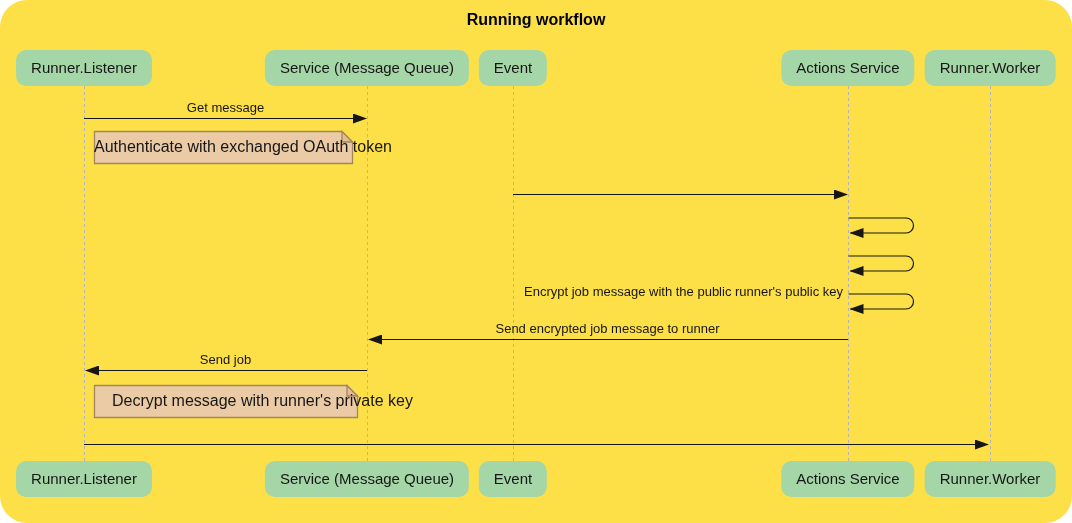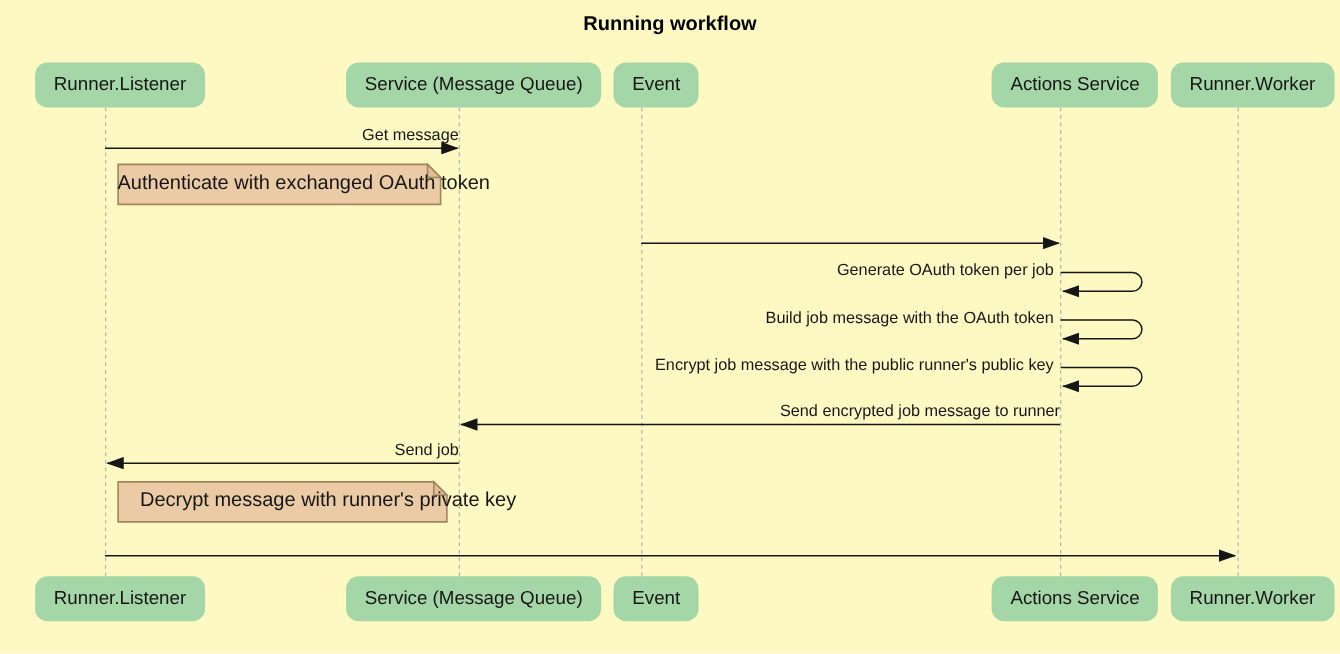--- a/index.html
+++ b/index.html
@@ -1,36 +1,36 @@
 <!DOCTYPE html>
 <html><head>
 <meta charset="utf-8">
 <style>
   html,body{margin:0;padding:0;background:#ffffff;}
   .stage{
-    position:relative;width:1072px;height:523px;background:#fef9c3;
-    font-family:"Liberation Sans",sans-serif;overflow:hidden;
+    position:relative;width:1072px;height:523px;background:#fde047;
+    font-family:"Liberation Sans",sans-serif;overflow:hidden;border-radius:27px;
   }
   .title{
     position:absolute;top:11px;left:0;width:1072px;text-align:center;
     font-size:16px;font-weight:bold;color:#000;
   }
   svg.overlay{position:absolute;left:0;top:0;}
   .actor{
     position:absolute;height:36px;line-height:36px;padding:0 15px;
     background:#a5d6a7;border-radius:10px;font-size:15px;color:#161616;
-    transform:translateX(-50%);white-space:nowrap;text-align:center;margin-left:12px;
+    transform:translateX(-50%);white-space:nowrap;text-align:center;
   }
   .actor.top{top:50px}
   .actor.bot{top:461px}
   .msg{
     position:absolute;font-size:13px;line-height:15px;color:#161616;
     white-space:nowrap;
   }
-  .msg.center{text-align:right}
+  .msg.center{text-align:center}
   .msg.right{text-align:right}
   .note-label{
     position:absolute;height:32px;line-height:32px;font-size:16px;color:#161616;
     text-align:center;white-space:nowrap;
   }
 </style>
 </head>
 <body>
 
 <div class="stage">
@@ -77,22 +77,20 @@
   <div class="actor top" style="left:848px">Actions Service</div>
   <div class="actor top" style="left:990px">Runner.Worker</div>
 
   <div class="actor bot" style="left:84px">Runner.Listener</div>
   <div class="actor bot" style="left:367px">Service (Message Queue)</div>
   <div class="actor bot" style="left:513px">Event</div>
   <div class="actor bot" style="left:848px">Actions Service</div>
   <div class="actor bot" style="left:990px">Runner.Worker</div>
 
   <div class="msg center" style="left:84px;width:283px;top:100px">Get message</div>
-  <div class="msg right" style="left:443px;width:400px;top:208px">Generate OAuth token per job</div>
-  <div class="msg right" style="left:443px;width:400px;top:246px">Build job message with the OAuth token</div>
   <div class="msg right" style="left:403px;width:440px;top:284px">Encrypt job message with the public runner's public key</div>
   <div class="msg center" style="left:84px;width:283px;top:352px">Send job</div>
   <div class="msg center" style="left:367px;width:481px;top:321px">Send encrypted job message to runner</div>
 
   <div class="note-label" style="left:94px;width:258px;top:131px">Authenticate with exchanged OAuth token</div>
   <div class="note-label" style="left:112px;width:239px;top:385px">Decrypt message with runner's private key</div>
 
 </div>
 
 </body></html>

